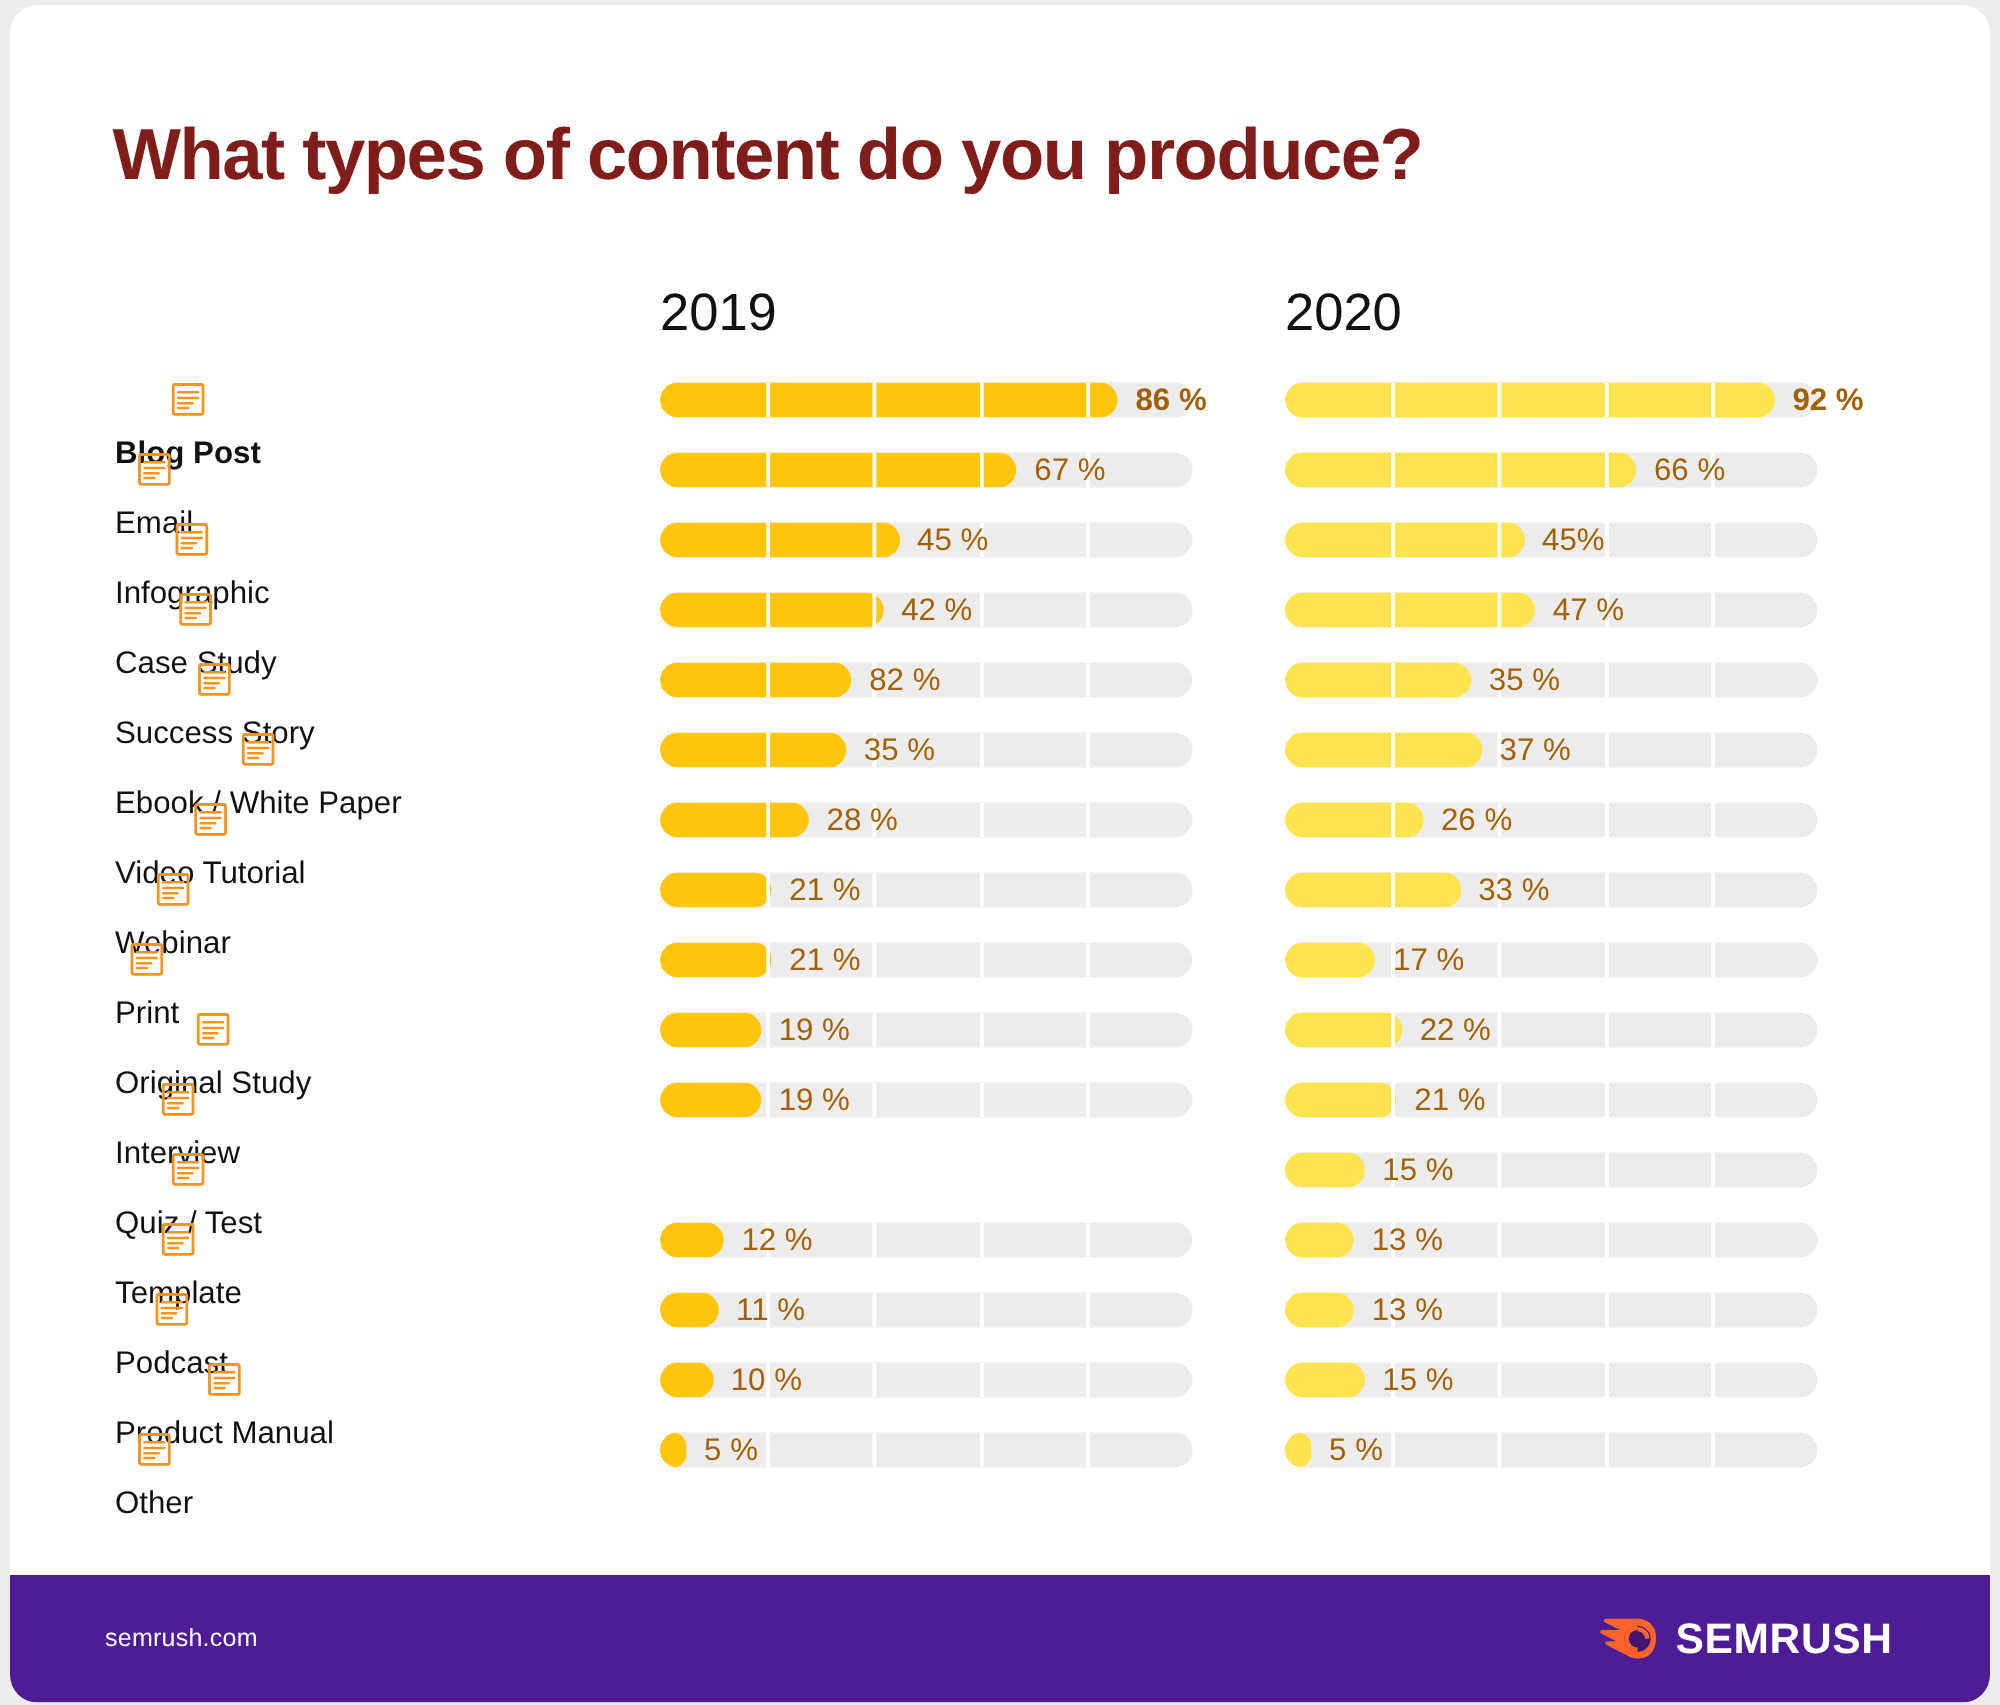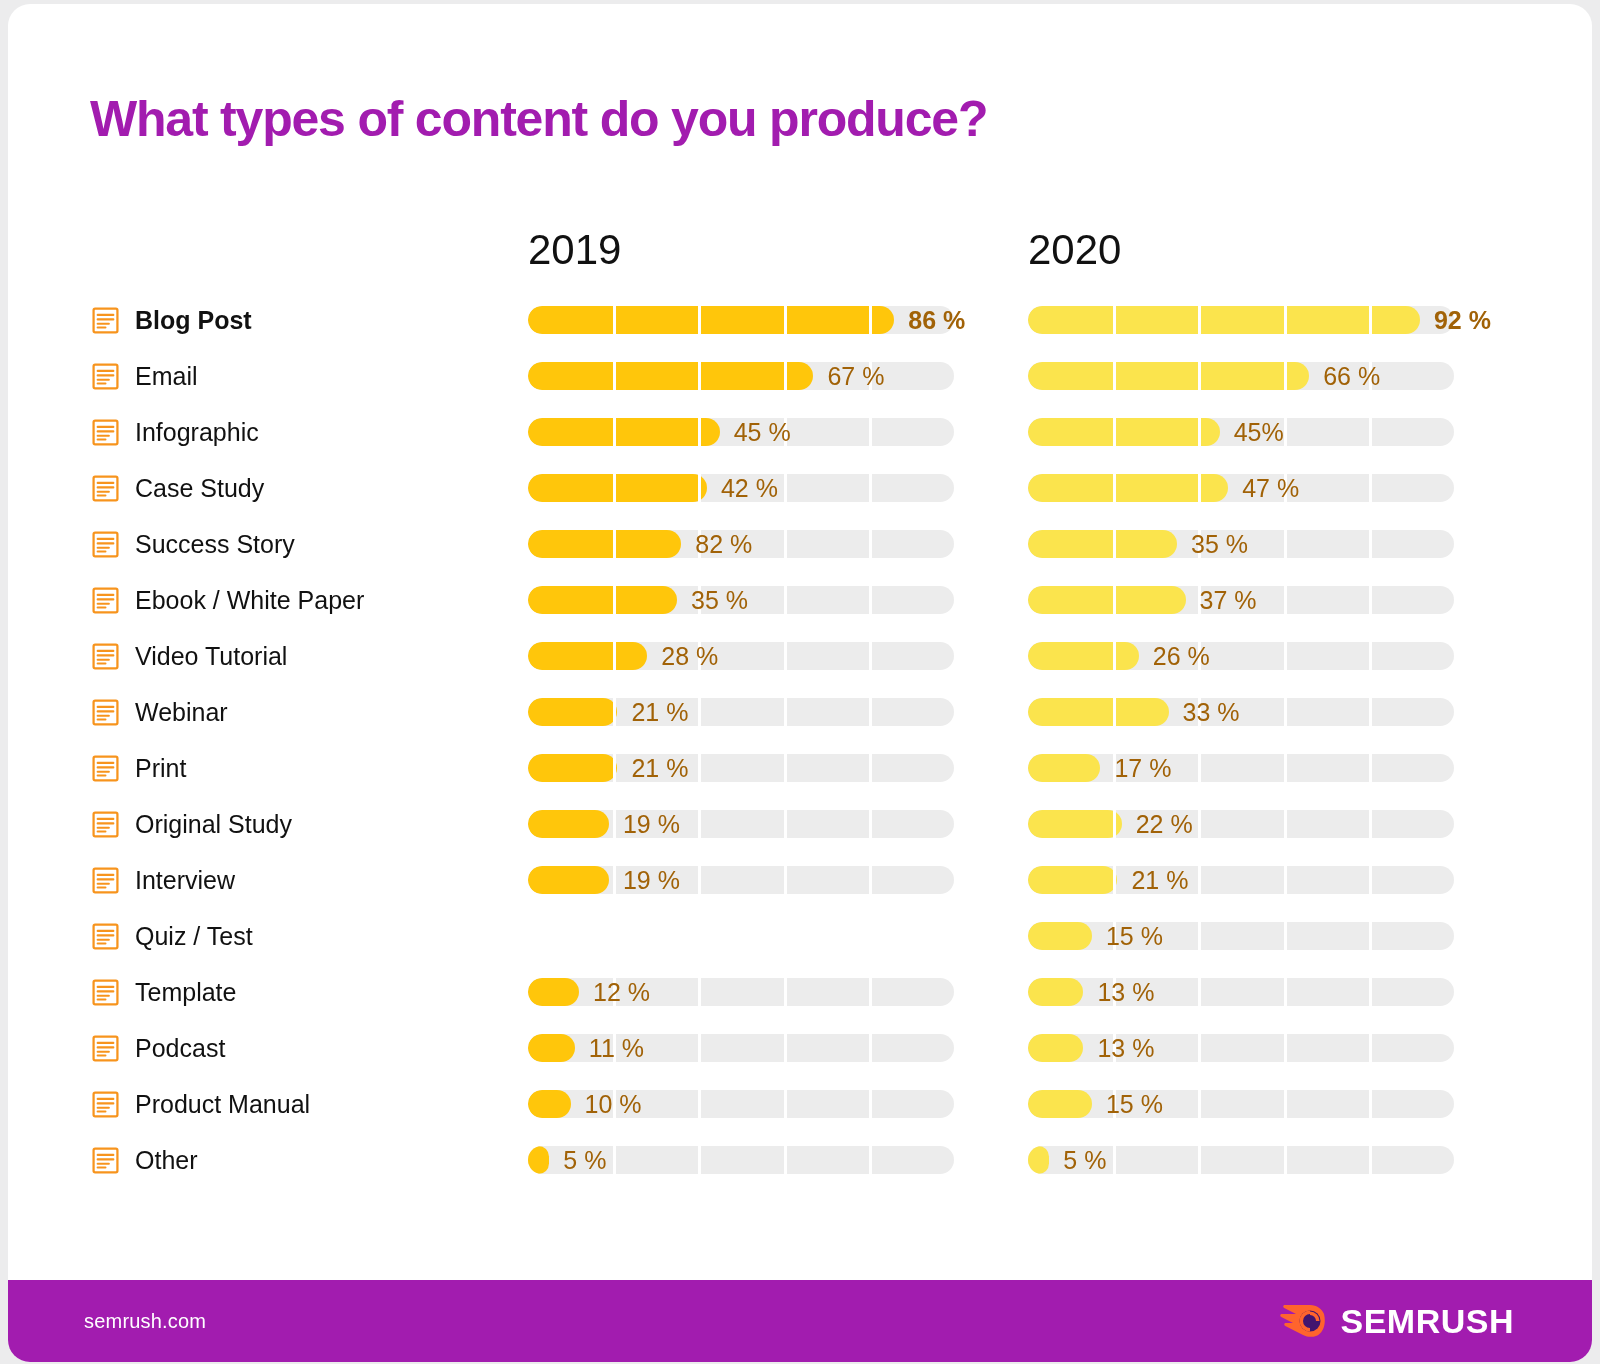--- a/index.html
+++ b/index.html
@@ -28,24 +28,24 @@
   #body-area {
     position: relative;
     flex: 1 1 auto;
   }
 
   
   #title {
     position: absolute;
     left: 82px;
     top: 86px;
-    font-size: 50px;
+    font-size: 58px;
     font-weight: bold;
     letter-spacing: -1.2px;
-    color: #a21caf;
+    color: #7f1d1d;
     white-space: nowrap;
   }
 
   
   .year-head {
     position: absolute;
     top: 222px;
     font-size: 42px;
     font-weight: normal;
     color: #111111;
@@ -69,20 +69,21 @@
 
   
   .label-cell {
     position: absolute;
     left: 84px;
     top: 0;
     height: 28px;
     display: flex;
     align-items: center;
     gap: 16px;
+    flex-direction: column;
   }
 
   .doc-icon {
     width: 27px;
     height: 27px;
     flex: 0 0 auto;
     display: block;
   }
 
   .row-label {
@@ -139,22 +140,22 @@
     line-height: 28px;
     font-size: 25px;
     color: #a16207;
     white-space: nowrap;
   }
   .row.is-bold .value { font-weight: bold; }
 
   
   #footer {
     flex: 0 0 auto;
-    height: 82px;
-    background: #a21caf;
+    height: 102px;
+    background: #4c1d95;
     position: relative;
   }
 
   #footer-url {
     position: absolute;
     left: 76px;
     top: 50%;
     transform: translateY(-50%);
     color: #ffffff;
     font-size: 20px;

